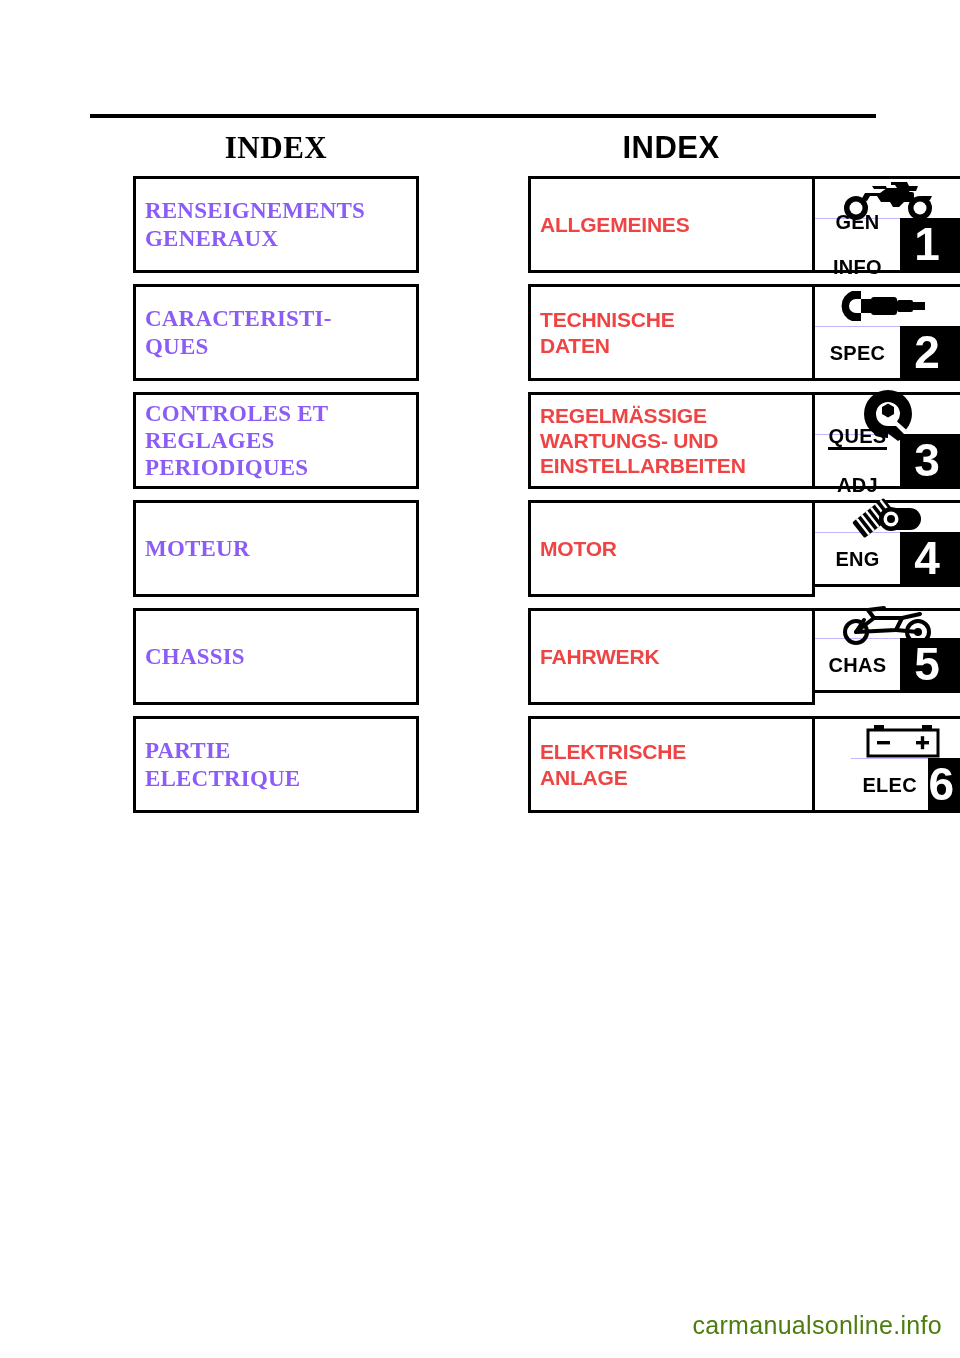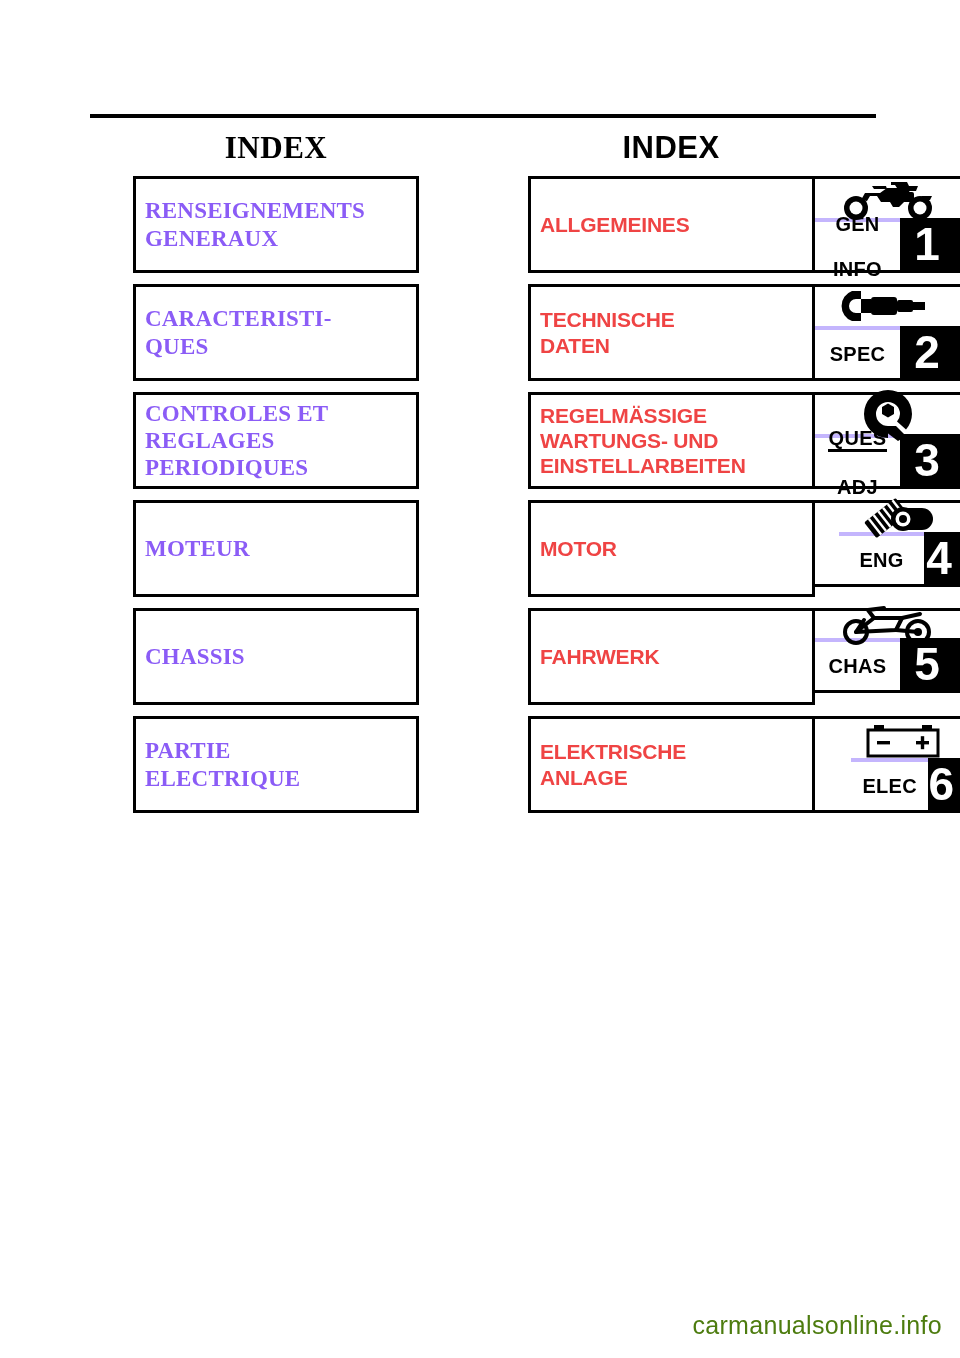--- a/index.html
+++ b/index.html
@@ -142,21 +142,21 @@
   .de-icon-cell svg { display: block; }
 
   .de-tag-row {
     display: flex;
     height: 52px;
     flex: 0 0 52px;
   }
   .de-code {
     box-sizing: border-box;
     width: 85px;
-    border-top: 4px solid #c4b5fd;
+    border-top: 1px solid #c4b5fd;
     background: #fff;
     display: flex;
     flex-direction: column;
     align-items: center;
     justify-content: center;
     font-family: "Liberation Sans", sans-serif;
     font-weight: bold;
     font-size: 20px;
     line-height: 1.0;
     color: #000;
@@ -307,21 +307,21 @@
               <span class="l2">ADJ</span>
             </div>
             <div class="de-num">3</div>
           </div>
         </div>
       </div>
       <div class="de-row" style="height: 97px;">
         <div class="de-main" style="height: 97px;">
           <div class="de-label">MOTOR</div>
         </div>
-        <div class="de-tab" style="height: 87px; padding-left: 24px;">
+        <div class="de-tab" style="height: 87px;">
           <div class="de-icon-cell">
             <svg xmlns="http://www.w3.org/2000/svg" width="96" height="44" viewBox="0 0 96 44">
               <g fill="#000">
                 <g transform="rotate(-38 34 22)">
                   <rect x="14" y="12" width="40" height="20" rx="2"></rect>
                   <g stroke="#fff" stroke-width="2.4">
                     <line x1="20" y1="12" x2="20" y2="32"></line>
                     <line x1="26" y1="12" x2="26" y2="32"></line>
                     <line x1="32" y1="12" x2="32" y2="32"></line>
                     <line x1="38" y1="12" x2="38" y2="32"></line>

